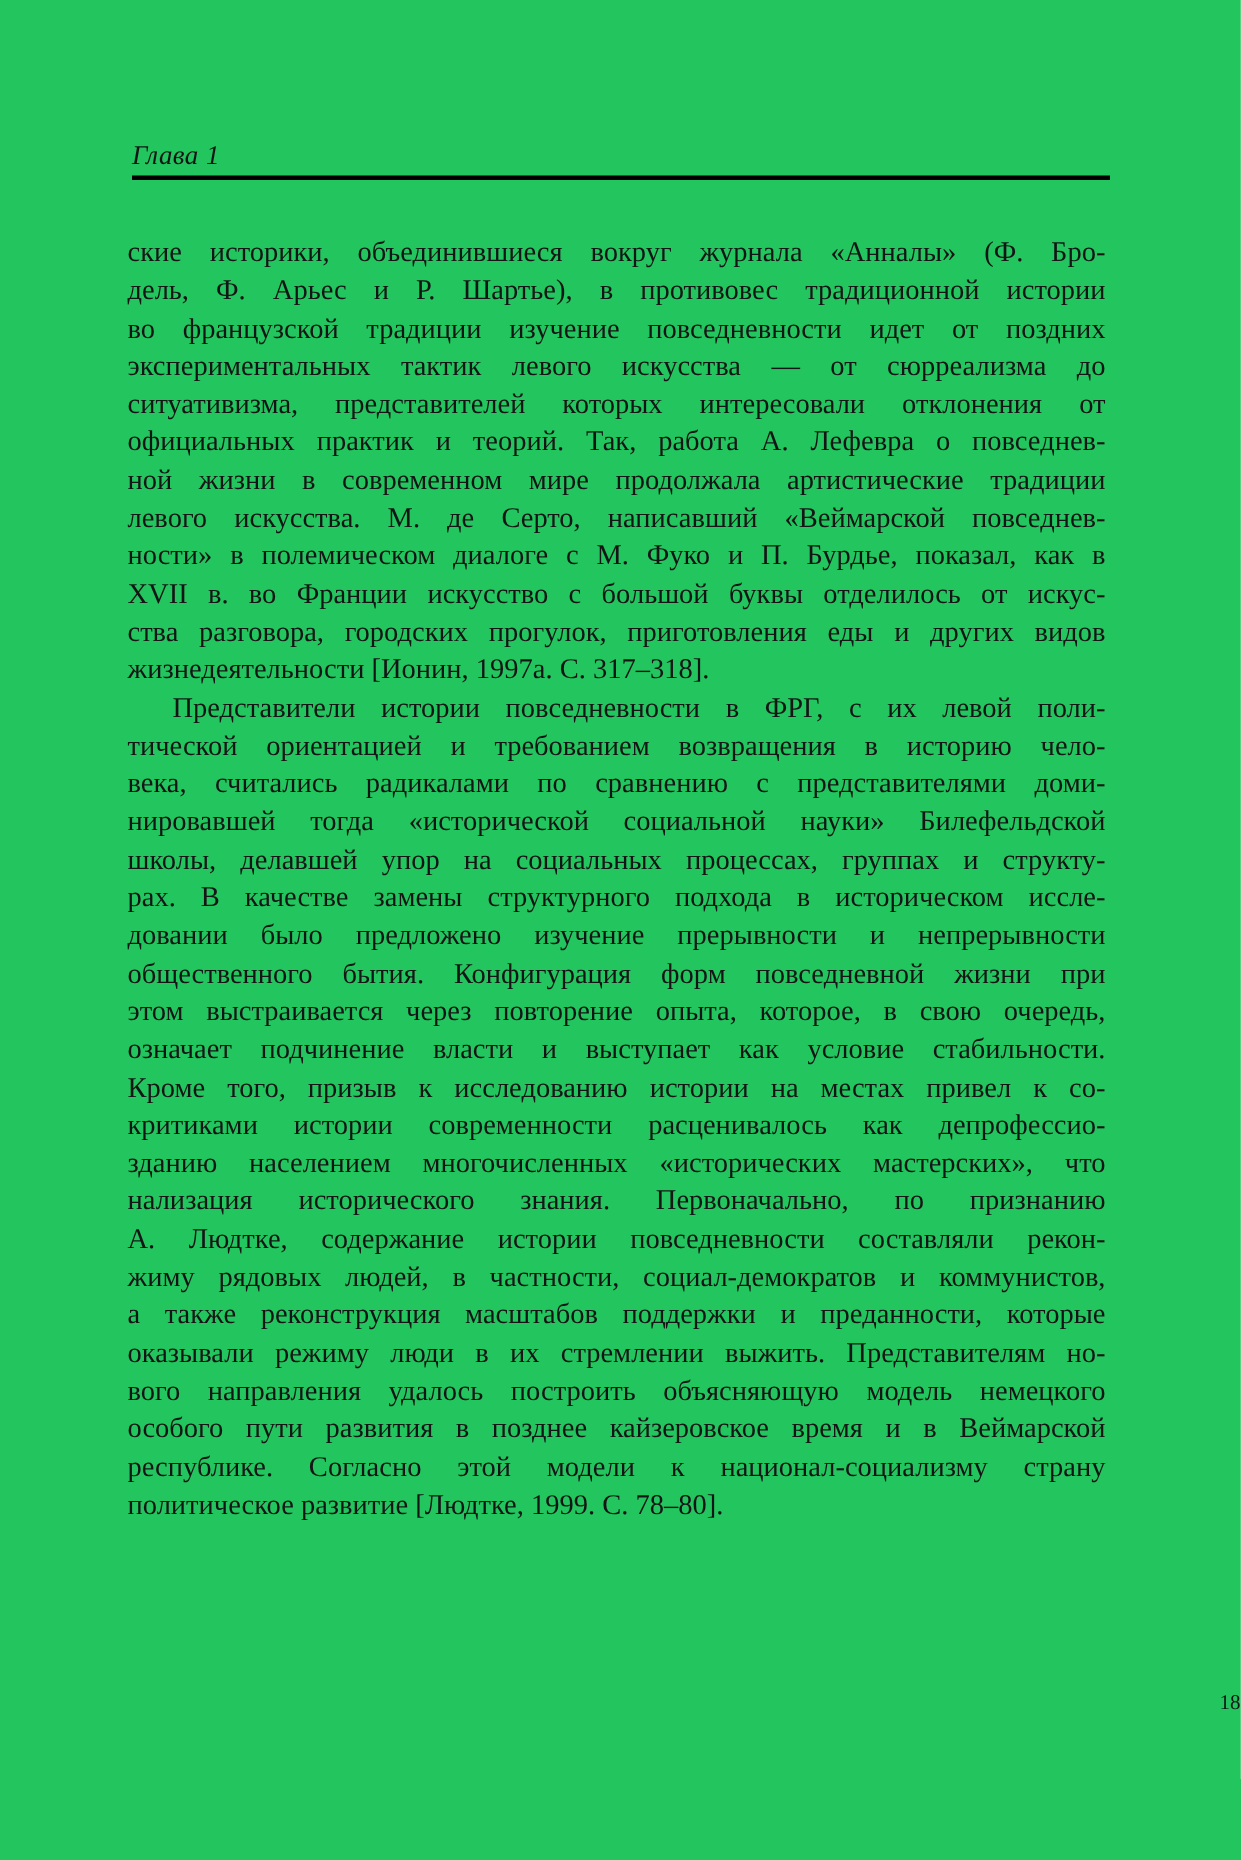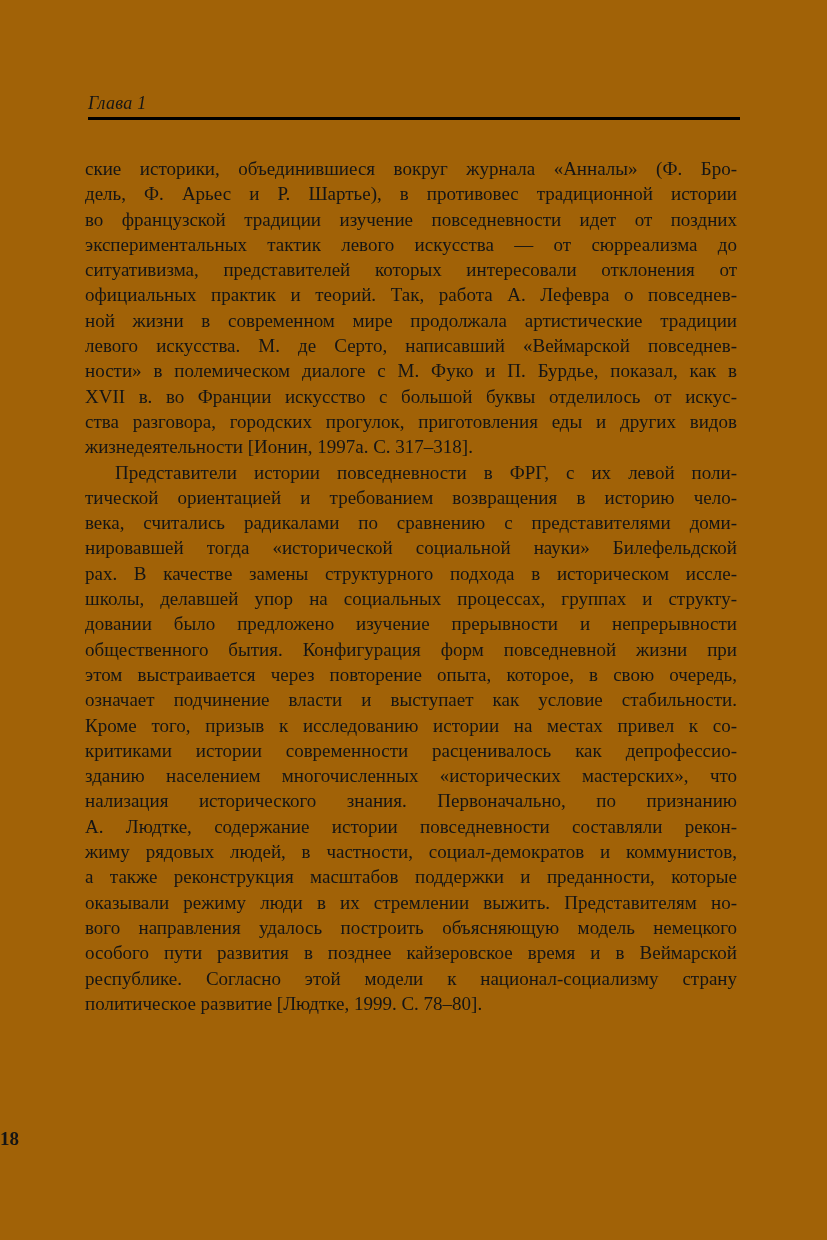--- a/index.html
+++ b/index.html
@@ -6,21 +6,21 @@
   html, body { width: 827px; height: 1240px; }
   body {
     background: #ffffff;
     font-family: "Liberation Serif", serif;
     color: #151515;
     position: relative;
   }
   .page {
     position: absolute;
     inset: 0;
-    background: #a16207;
+    background: #22c55e;
   }
   .header {
     position: absolute;
     left: 88px;
     width: 652px;
     top: 92px;
   }
   .chapter {
     font-style: italic;
     font-size: 18px;
@@ -48,23 +48,22 @@
     text-align-last: left;
   }
   .para.indent .line:first-child {
     text-indent: 30px;
   }
   .footer {
     position: absolute;
     left: 0;
     width: 827px;
     top: 1128px;
-    text-align: left;
-    font-size: 19px;
-    font-weight: bold;
+    text-align: right;
+    font-size: 14px;
   }
 </style>
 </head>
 <body>
 
 <div class="page">
 
   <div class="header">
     <div class="chapter">Глава 1</div>
     <div class="rule"></div>
@@ -83,22 +82,22 @@
         <div class="line">ности» в полемическом диалоге с М. Фуко и П. Бурдье, показал, как в</div>
         <div class="line">XVII в. во Франции искусство с большой буквы отделилось от искус-</div>
         <div class="line">ства разговора, городских прогулок, приготовления еды и других видов</div>
         <div class="line">жизнедеятельности [Ионин, 1997а. С. 317–318].</div>
       </div>
     <div class="para indent">
         <div class="line">Представители истории повседневности в ФРГ, с их левой поли-</div>
         <div class="line">тической ориентацией и требованием возвращения в историю чело-</div>
         <div class="line">века, считались радикалами по сравнению с представителями доми-</div>
         <div class="line">нировавшей тогда «исторической социальной науки» Билефельдской</div>
+        <div class="line">школы, делавшей упор на социальных процессах, группах и структу-</div>
         <div class="line">рах. В качестве замены структурного подхода в историческом иссле-</div>
-        <div class="line">школы, делавшей упор на социальных процессах, группах и структу-</div>
         <div class="line">довании было предложено изучение прерывности и непрерывности</div>
         <div class="line">общественного бытия. Конфигурация форм повседневной жизни при</div>
         <div class="line">этом выстраивается через повторение опыта, которое, в свою очередь,</div>
         <div class="line">означает подчинение власти и выступает как условие стабильности.</div>
         <div class="line">Кроме того, призыв к исследованию истории на местах привел к со-</div>
         <div class="line">критиками истории современности расценивалось как депрофессио-</div>
         <div class="line">зданию населением многочисленных «исторических мастерских», что</div>
         <div class="line">нализация исторического знания. Первоначально, по признанию</div>
         <div class="line">А. Людтке, содержание истории повседневности составляли рекон-</div>
         <div class="line">жиму рядовых людей, в частности, социал-демократов и коммунистов,</div>

